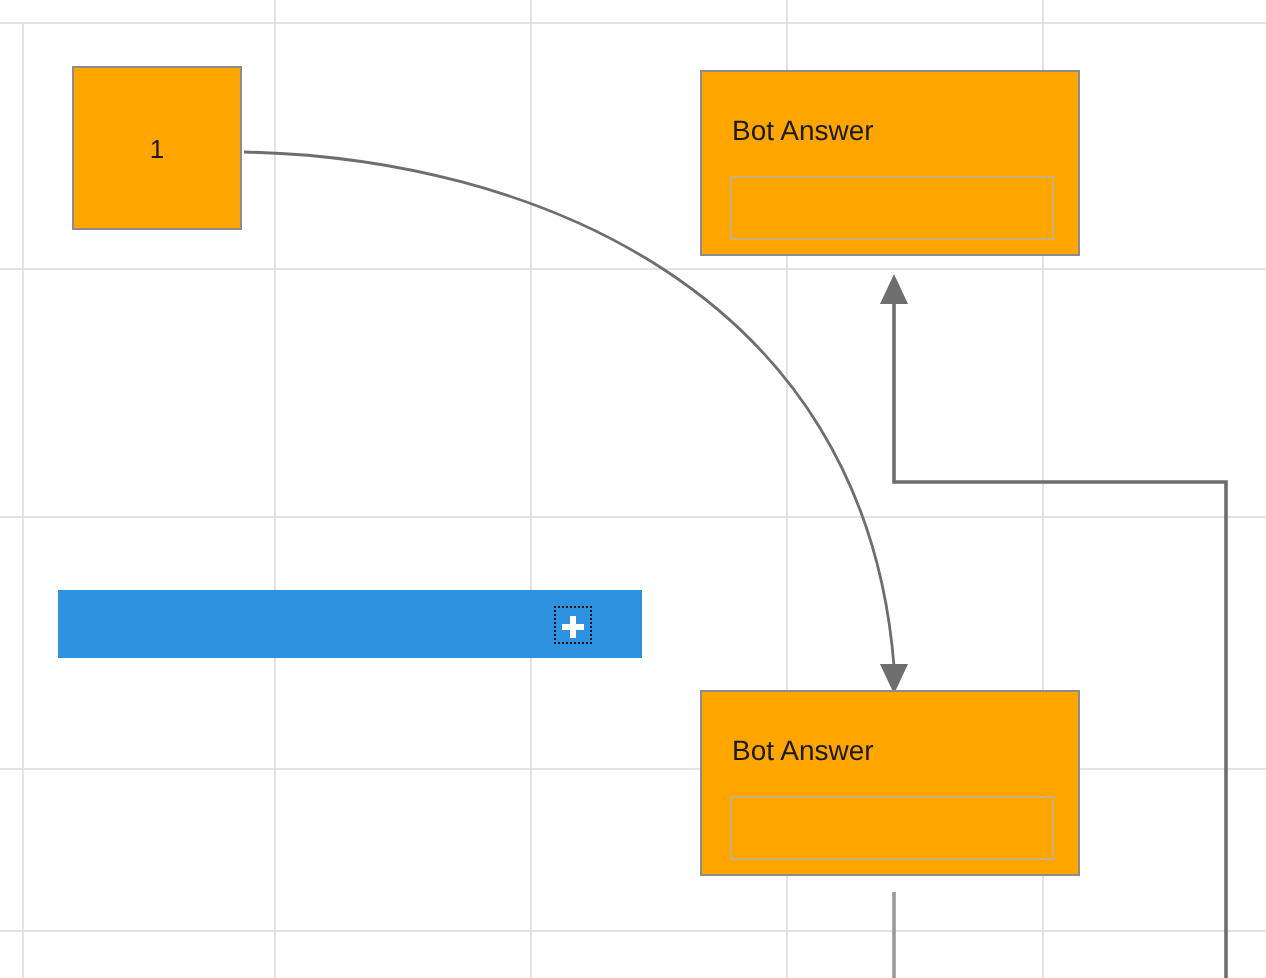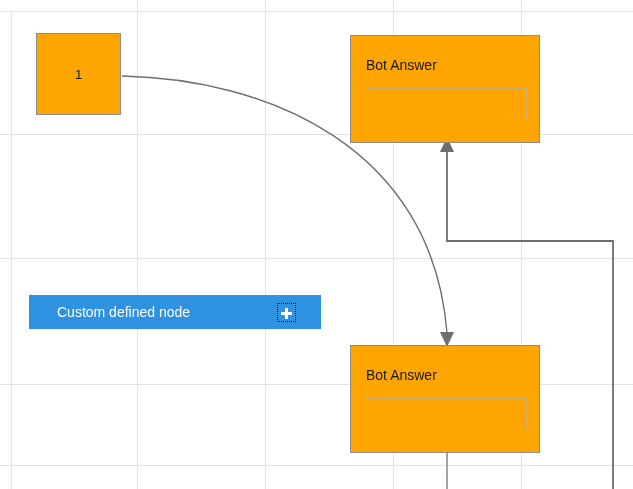--- a/index.html
+++ b/index.html
@@ -46,21 +46,21 @@
     justify-content: center;
   }
   .node-square .node-index {
     font-size: 13px;
     color: #1a1a1a;
     line-height: 1;
   }
 
   .node-bot {
     width: 190px;
-    height: 108px;
+    height: 93px;
     padding: 0;
   }
   .node-bot-top { left: 350px; top: 35px; }
   .node-bot-bottom { left: 350px; top: 345px; }
 
   .node-bot .node-title {
     position: absolute;
     left: 15px;
     top: 22px;
     font-size: 14px;
@@ -156,21 +156,20 @@
   <div class="node node-orange node-square">
     <span class="node-index">1</span>
   </div>
 
   <div class="node node-orange node-bot node-bot-top">
     <span class="node-title">Bot Answer</span>
     <div class="node-slot"></div>
   </div>
 
   <div class="node node-custom">
-    <span class="custom-label">Custom defined node</span>
     <span class="add-icon"></span>
   </div>
 
   <div class="node node-orange node-bot node-bot-bottom">
     <span class="node-title">Bot Answer</span>
     <div class="node-slot"></div>
   </div>
 
 </div>
 

